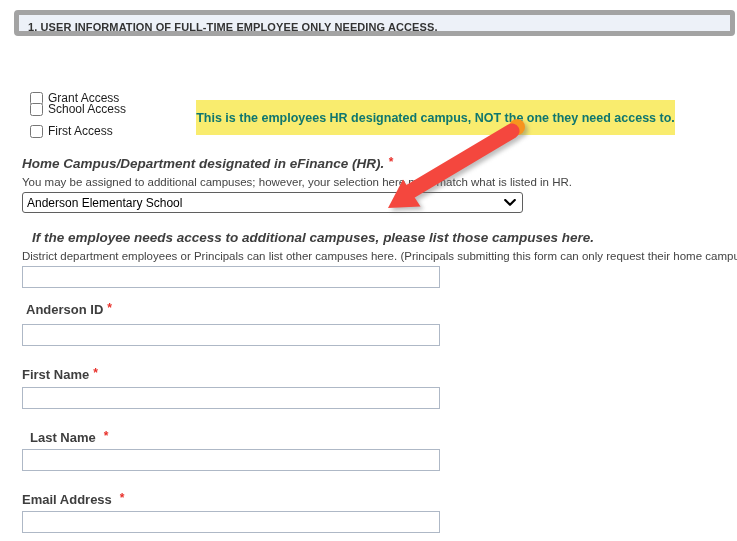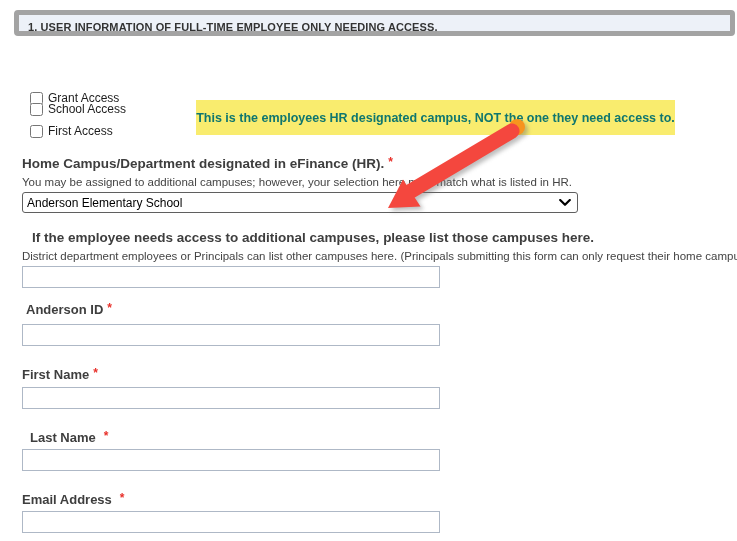--- a/index.html
+++ b/index.html
@@ -25,38 +25,38 @@
   .cb-row input { width:13px; height:13px; margin:0 5px 0 0; }
 
   
   .note-box {
     position:absolute; left:196px; top:100px; width:479px; height:35px;
     background:#f9ec6e; display:flex; align-items:center; justify-content:center;
     font-size:12.5px; font-weight:bold; color:#0f766e; text-align:right;
   }
 
   
-  .select-wrap { position:absolute; left:22px; top:192px; width:556px; height:21px; }
+  .select-wrap { position:absolute; left:22px; top:192px; width:501px; height:21px; }
   .select-wrap select {
     width:100%; height:21px; font-size:12px; font-family:"Liberation Sans", sans-serif;
     border:1px solid #5f5f5f; border-radius:3px; background:#fff; color:#000;
     appearance:none; -webkit-appearance:none; -moz-appearance:none;
     padding:0 22px 0 4px; box-sizing:border-box;
   }
   .select-chevron { position:absolute; right:7px; top:7px; pointer-events:none; }
 
   
   .txt {
     position:absolute; left:22px; width:418px; height:22px; box-sizing:border-box;
     border:1px solid #aeb8c6; background:#fff; font-size:12px; padding:0 4px;
     font-family:"Liberation Sans", sans-serif; color:#1c1c1c;
   }
 
   .h13  { font-size:13px; }
-  .h135 { font-size:13.5px; }
+  .h135 { font-size:13.5px;font-style:italic; }
 
   .arrow-svg { position:absolute; left:360px; top:112px; pointer-events:none;
                filter:drop-shadow(3px 3px 2px rgba(110,110,110,0.45)); }
 </style>
 </head>
 <body>
 
 <div class="page">
 
   <div class="section-header">1. USER INFORMATION OF FULL-TIME EMPLOYEE ONLY NEEDING ACCESS.</div>

